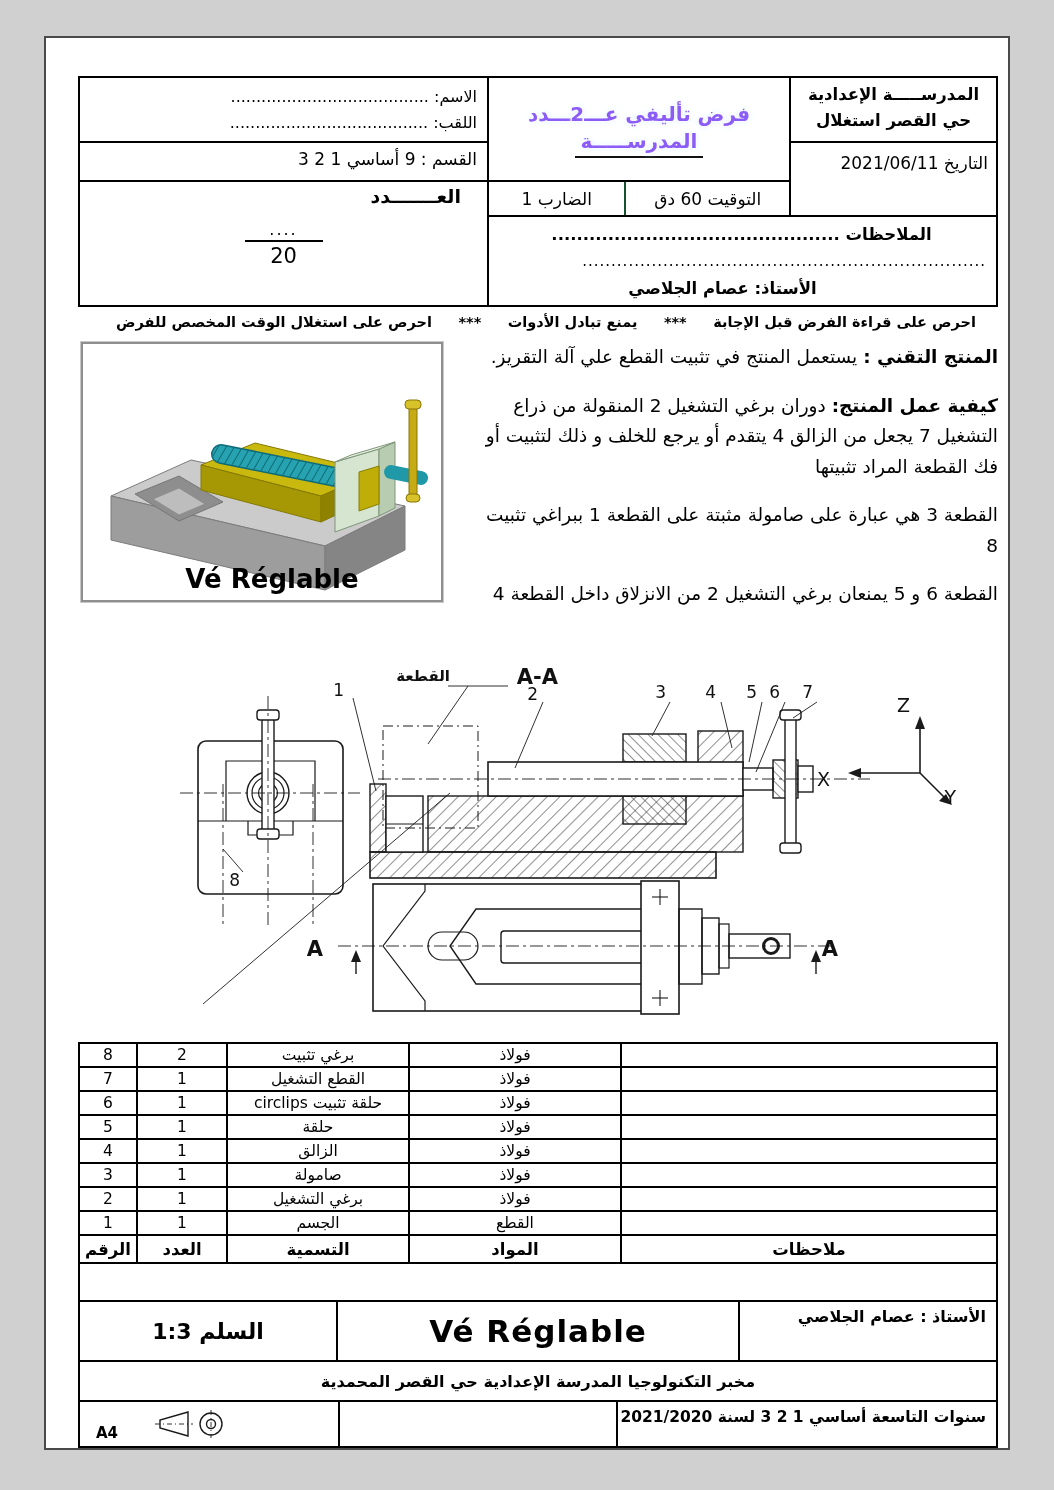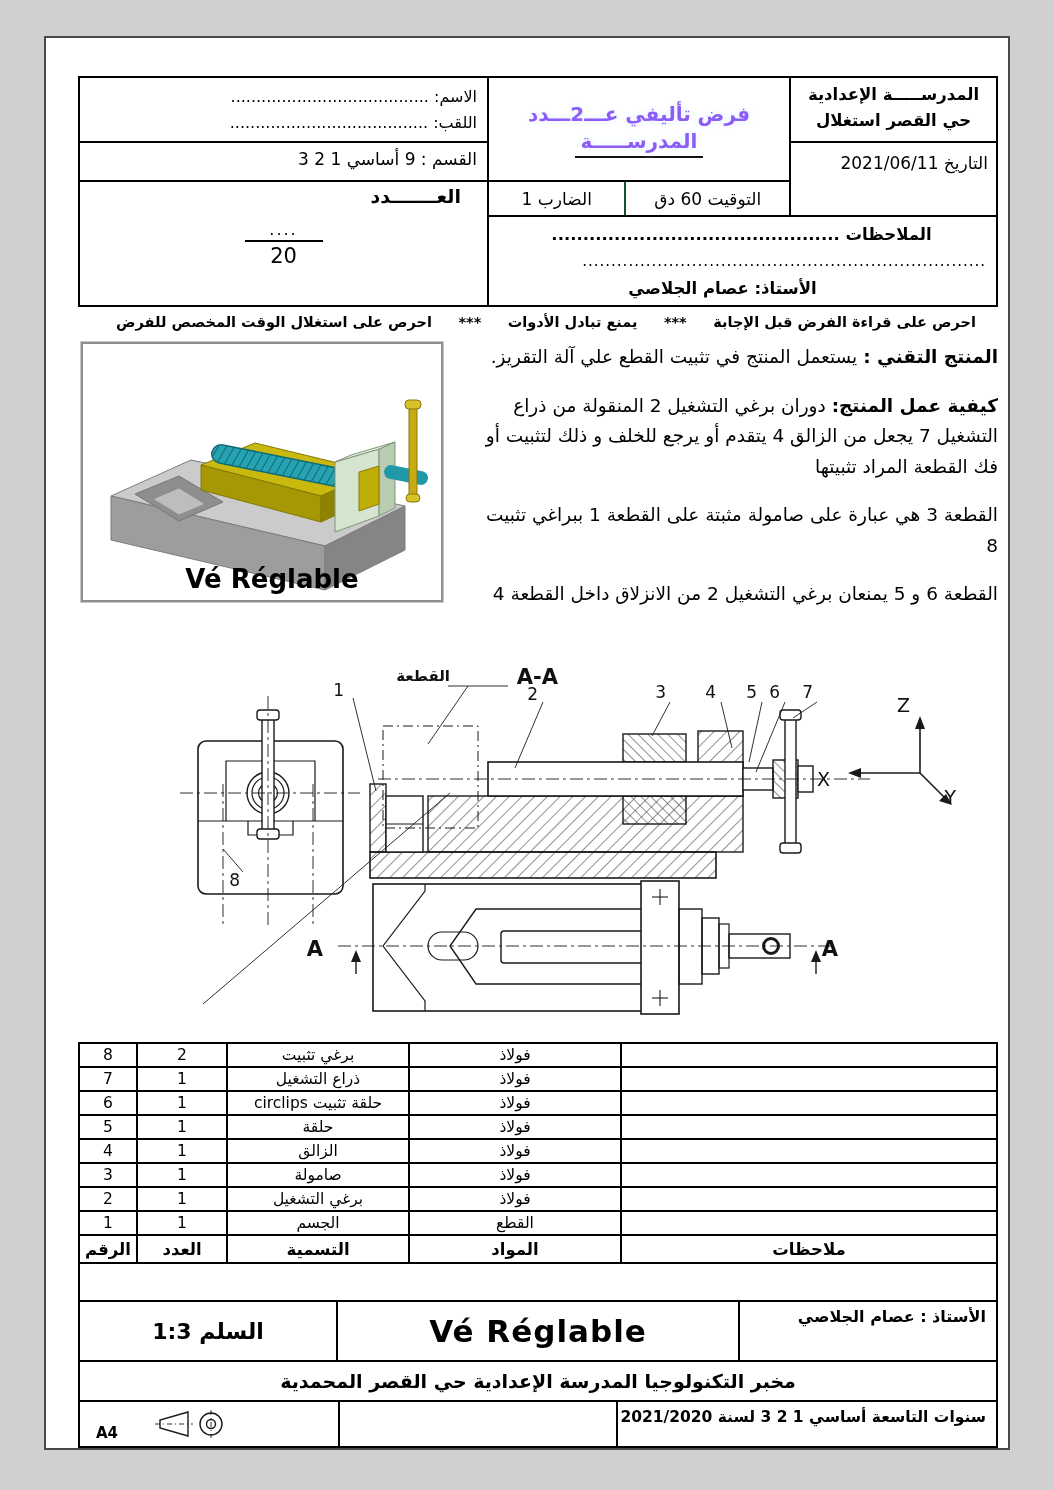--- a/index.html
+++ b/index.html
@@ -91,21 +91,21 @@
   .tblock { margin:0 10px 0 35px; width:920px; border:2.5px solid #000; border-top:none; background:#fff; }
   .tb-row { display:grid; direction:rtl; background:#000; gap:2px; }
   .tb-row + .tb-row { border-top:2.5px solid #000; }
   .tb-r1 { grid-template-columns:256px 400px 1fr; height:58px; }
   .tb-r2 { grid-template-columns:1fr; height:40px; }
   .tb-r3 { grid-template-columns:378px 276px 1fr; height:46px; }
   .tb-row > div { background:#fff; overflow:hidden; }
   .tb-teacher { font-weight:bold; font-size:16px; padding:5px 10px 0 0; }
   .tb-title { display:flex; align-items:center; justify-content:center; font-weight:bold; font-size:31px; direction:ltr; letter-spacing:1px; }
   .tb-scale { display:flex; align-items:center; justify-content:center; font-weight:bold; font-size:22px; }
-  .tb-lab { display:flex; align-items:center; justify-content:center; font-weight:bold; font-size:19px; }
+  .tb-lab { display:flex; align-items:center; justify-content:center; font-weight:bold; font-size:16px; }
   .tb-level { font-weight:bold; font-size:15.5px; padding:6px 10px 0 0; }
   .tb-empty {}
   .tb-a4 { position:relative; }
   .tb-a4 .a4txt { position:absolute; left:16px; bottom:4px; font-size:15px; font-weight:bold; direction:ltr; }
   .tb-a4 svg { position:absolute; left:75px; top:7px; }
 </style>
 </head>
 <body>
 
 <div class="sheet">
@@ -326,21 +326,21 @@
   <div class="parts">
 
     <div></div>
     <div>فولاذ</div>
     <div>برغي تثبيت</div>
     <div>2</div>
     <div>8</div>
 
     <div></div>
     <div>فولاذ</div>
-    <div>ذراع التشغيل</div>
+    <div>القطع التشغيل</div>
     <div>1</div>
     <div>7</div>
 
     <div></div>
     <div>فولاذ</div>
     <div>حلقة تثبيت   circlips</div>
     <div>1</div>
     <div>6</div>
 
     <div></div>

